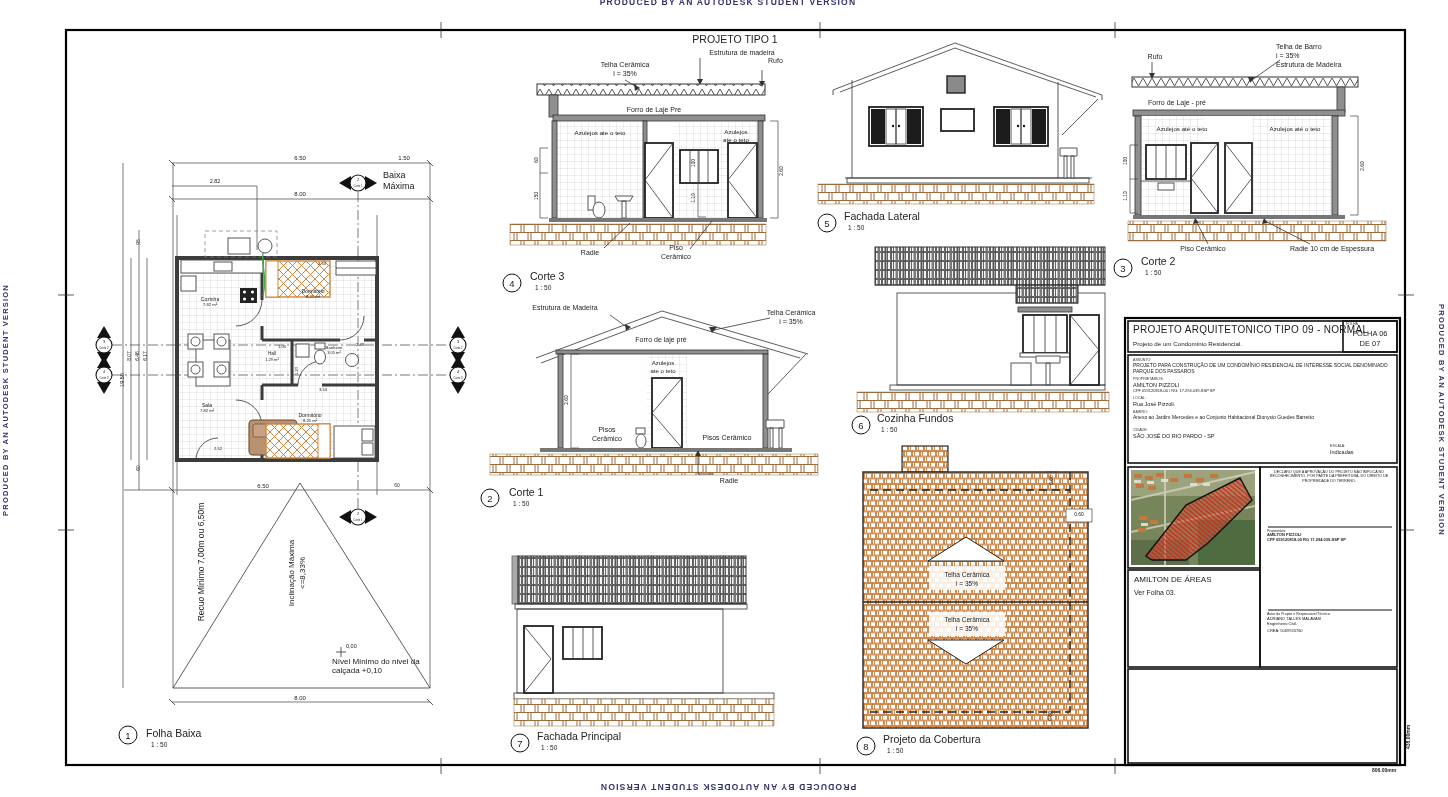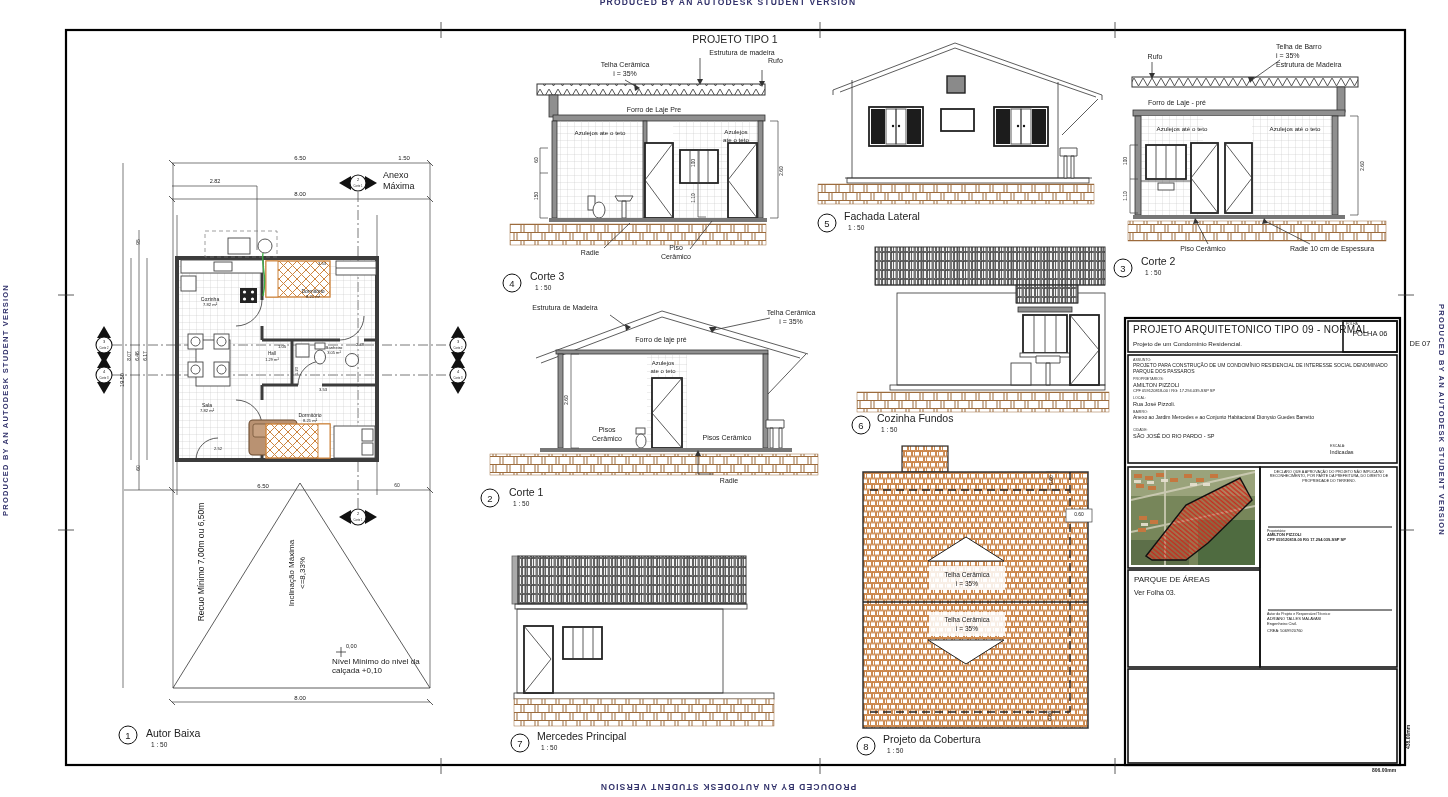--- a/index.html
+++ b/index.html
@@ -373,21 +373,21 @@
 <div class="t wm r90" style="left:1441px;top:420px;font-size:7.5px">PRODUCED BY AN AUTODESK STUDENT VERSION</div>
 
 <div class="t c" style="left:735px;top:39px;font-size:10.5px;color:#222">PROJETO TIPO 1</div>
 <div class="t" style="left:1372px;top:768px;font-size:5px;font-weight:bold">806.00mm</div>
 <div class="t rc" style="left:1409px;top:737px;font-size:5px;font-weight:bold">438.00mm</div>
 
 <div class="t c" style="left:300px;top:158px;font-size:6px">6.50</div>
 <div class="t c" style="left:404px;top:158px;font-size:6px">1.50</div>
 <div class="t c" style="left:215px;top:181px;font-size:5.5px">2.82</div>
 <div class="t c" style="left:300px;top:194px;font-size:6px">8.00</div>
-<div class="t" style="left:383px;top:170px;font-size:9px">Anexo</div>
+<div class="t" style="left:383px;top:170px;font-size:9px">Baixa</div>
 <div class="t" style="left:383px;top:181px;font-size:9px">Máxima</div>
 <div class="t rc dim" style="left:139px;top:242px">95</div>
 <div class="t rc" style="left:122px;top:380px;font-size:5.5px">19.50</div>
 <div class="t rc dim" style="left:130px;top:356px">8.07</div>
 <div class="t rc dim" style="left:138px;top:356px">6.46</div>
 <div class="t rc dim" style="left:146px;top:356px">6.17</div>
 <div class="t rc dim" style="left:139px;top:468px">60</div>
 <div class="t c" style="left:263px;top:486px;font-size:6px">6.50</div>
 <div class="t c dim" style="left:397px;top:486px">60</div>
 <div class="t c" style="left:300px;top:698px;font-size:6px">8.00</div>
@@ -486,21 +486,21 @@
 
 <div class="t c" style="left:967px;top:575px;font-size:6.5px">Telha Cerâmica</div>
 <div class="t c" style="left:967px;top:584px;font-size:6.5px">i = 35%</div>
 <div class="t c" style="left:967px;top:620px;font-size:6.5px">Telha Cerâmica</div>
 <div class="t c" style="left:967px;top:629px;font-size:6.5px">i = 35%</div>
 <div class="t rc" style="left:1052px;top:480px;font-size:5px">0.60</div>
 <div class="t c" style="left:1079px;top:515px;font-size:5px">0.60</div>
 <div class="t rc" style="left:1051px;top:716px;font-size:5px">0.60</div>
 
 <div class="vnum" style="left:128px;top:735px">1</div>
-<div class="t vt" style="left:146px;top:727px">Autor Baixa</div>
+<div class="t vt" style="left:146px;top:727px">Folha Baixa</div>
 <div class="t vs" style="left:151px;top:741px">1 : 50</div>
 
 <div class="vnum" style="left:512px;top:283px">4</div>
 <div class="t vt" style="left:530px;top:270px">Corte 3</div>
 <div class="t vs" style="left:535px;top:284px">1 : 50</div>
 
 <div class="vnum" style="left:490px;top:498px">2</div>
 <div class="t vt" style="left:509px;top:486px">Corte 1</div>
 <div class="t vs" style="left:513px;top:500px">1 : 50</div>
 
@@ -510,48 +510,48 @@
 
 <div class="vnum" style="left:1123px;top:268px">3</div>
 <div class="t vt" style="left:1141px;top:255px">Corte 2</div>
 <div class="t vs" style="left:1145px;top:269px">1 : 50</div>
 
 <div class="vnum" style="left:861px;top:425px">6</div>
 <div class="t vt" style="left:877px;top:412px">Cozinha Fundos</div>
 <div class="t vs" style="left:881px;top:426px">1 : 50</div>
 
 <div class="vnum" style="left:520px;top:743px">7</div>
-<div class="t vt" style="left:537px;top:730px">Mercedes Principal</div>
+<div class="t vt" style="left:537px;top:730px">Fachada Principal</div>
 <div class="t vs" style="left:541px;top:744px">1 : 50</div>
 
 <div class="vnum" style="left:866px;top:746px">8</div>
 <div class="t vt" style="left:883px;top:733px">Projeto da Cobertura</div>
 <div class="t vs" style="left:887px;top:747px">1 : 50</div>
 
 <div class="t" style="left:1133px;top:324px;font-size:10px;letter-spacing:.3px">PROJETO ARQUITETONICO TIPO 09 - NORMAL</div>
 <div class="t" style="left:1133px;top:340px;font-size:6.2px">Projeto de um Condomínio Residencial.</div>
 <div class="t cap" style="left:1346px;top:322px">FOLHA</div>
 <div class="t c" style="left:1370px;top:334px;font-size:7.5px">FOLHA 06</div>
-<div class="t c" style="left:1420px;top:344px;font-size:7.5px">DE 07</div>
+<div class="t c" style="left:1370px;top:344px;font-size:7.5px">DE 07</div>
 
 <div class="t cap" style="left:1133px;top:358px">ASSUNTO:</div>
 <div class="t wrap" style="left:1133px;top:363px;font-size:5px;width:256px">PROJETO PARA CONSTRUÇÃO DE UM CONDOMÍNIO RESIDENCIAL DE INTERESSE SOCIAL DENOMINADO  PARQUE DOS PASSAROS</div>
 <div class="t cap" style="left:1133px;top:377px">PROPRIETÁRIOS:</div>
 <div class="t" style="left:1133px;top:382px;font-size:5.5px">AMILTON PIZZOLI</div>
 <div class="t" style="left:1133px;top:389px;font-size:4px">CPF 059120818-00 / RG: 17.294.039-SSP SP</div>
 <div class="t cap" style="left:1133px;top:396px">LOCAL:</div>
 <div class="t" style="left:1133px;top:401px;font-size:5.5px">Rua José Pizzoli.</div>
 <div class="t cap" style="left:1133px;top:410px">BAIRRO:</div>
 <div class="t" style="left:1133px;top:415px;font-size:5px">Anexo ao Jardim Mercedes e ao Conjunto Habitacional Dionysio Guedes Barretto</div>
 <div class="t cap" style="left:1133px;top:428px">CIDADE:</div>
 <div class="t" style="left:1133px;top:433px;font-size:5.5px">SÃO JOSÉ DO RIO PARDO - SP</div>
 <div class="t cap" style="left:1330px;top:444px">ESCALA:</div>
 <div class="t" style="left:1330px;top:449px;font-size:5.5px">Indicadas</div>
 
-<div class="t" style="left:1134px;top:575px;font-size:8px">PARQUE DE ÁREAS</div>
+<div class="t" style="left:1134px;top:575px;font-size:8px">AMILTON DE ÁREAS</div>
 <div class="t" style="left:1134px;top:589px;font-size:7px">Ver Folha 03.</div>
 
 <div class="t wrap" style="left:1266px;top:470px;font-size:3.7px;width:126px;text-align:center">DECLARO QUE A APROVAÇÃO DO PROJETO NÃO IMPLICA NO RECONHECIMENTO, POR PARTE DA PREFEITURA, DO DIREITO DE PROPRIEDADE DO TERRENO.</div>
 <div class="t" style="left:1267px;top:529px;font-size:3.5px">Proprietário:</div>
 <div class="t" style="left:1267px;top:533px;font-size:4px;font-weight:bold">AMILTON PIZZOLI</div>
 <div class="t" style="left:1267px;top:538px;font-size:4px;font-weight:bold">CPF 059120818-00 RG 17.294.039-SSP SP</div>
 <div class="t" style="left:1267px;top:612px;font-size:3.5px">Autor do Projeto e Responsável Técnico:</div>
 <div class="t" style="left:1267px;top:617px;font-size:4px">ADRIANO TALLES MALAVASI</div>
 <div class="t" style="left:1267px;top:622px;font-size:4px">Engenheiro Civil.</div>
 <div class="t" style="left:1267px;top:629px;font-size:4px">CREA: 5069920760</div>

